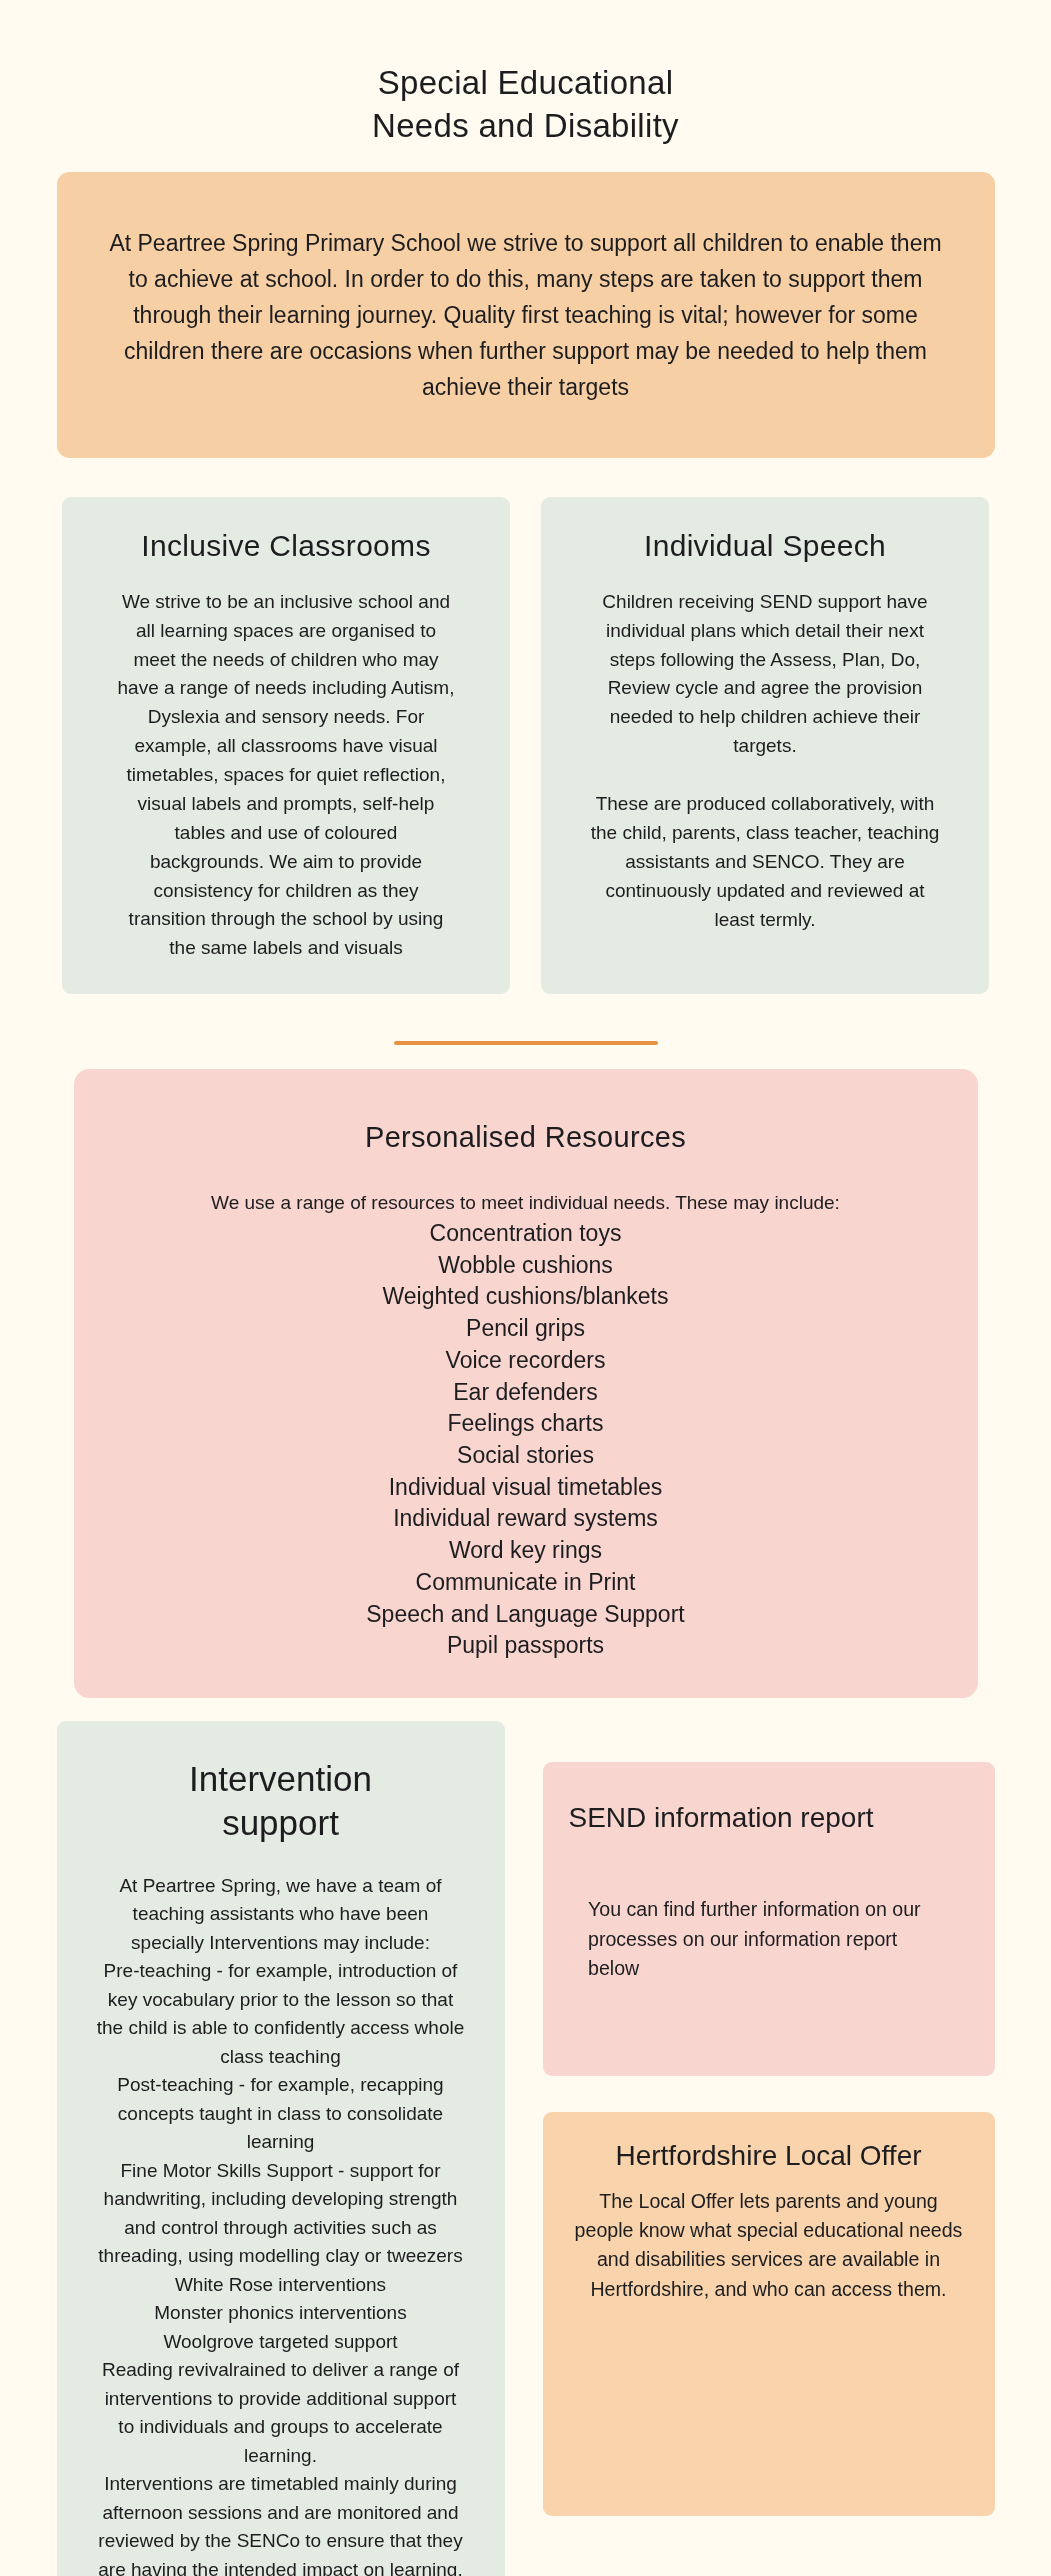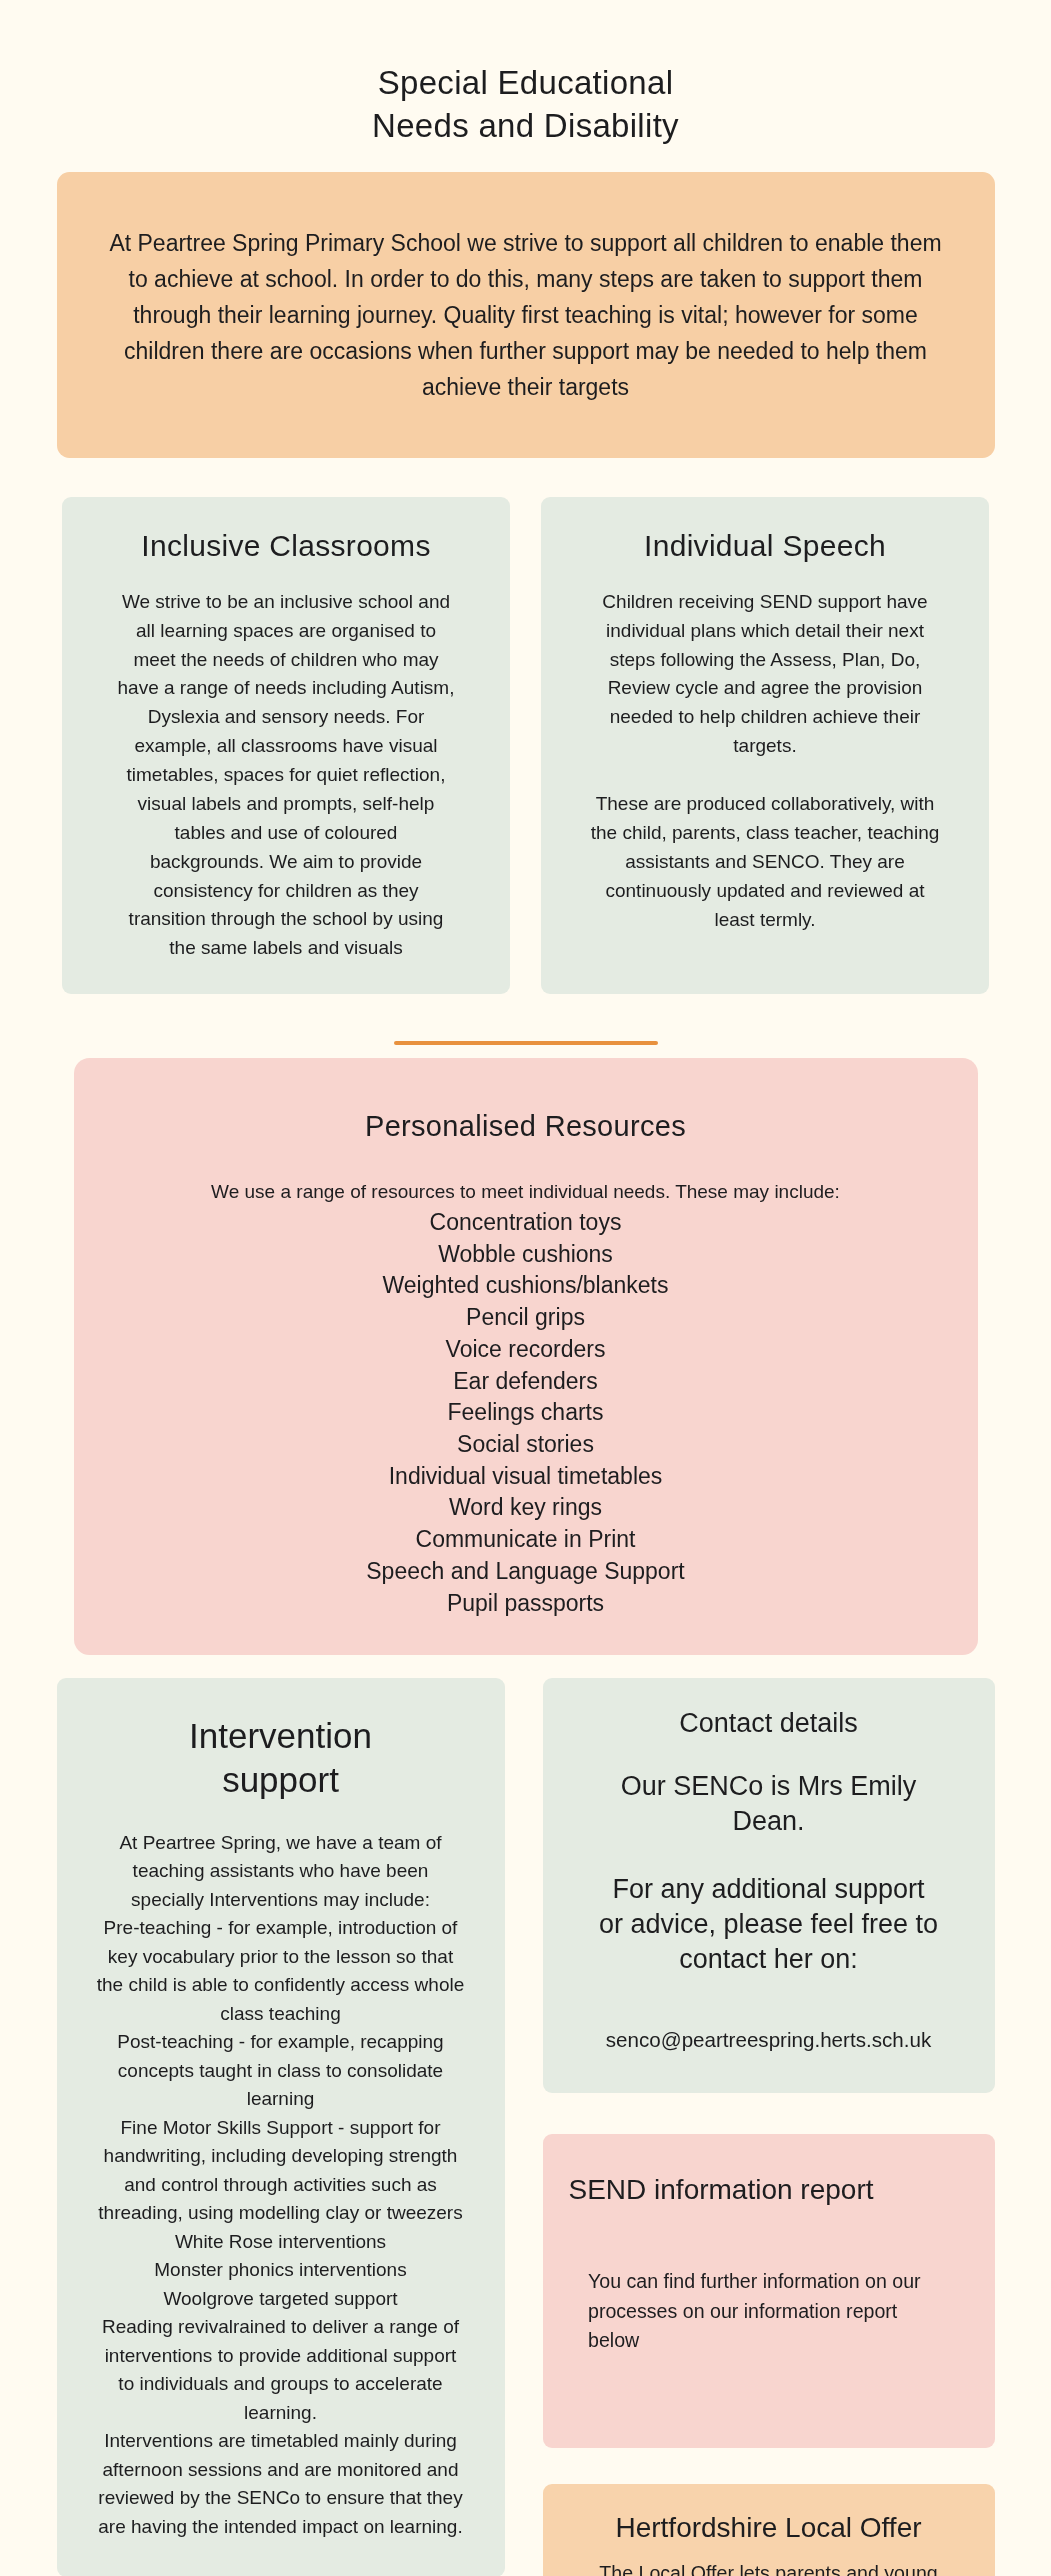--- a/index.html
+++ b/index.html
@@ -84,21 +84,21 @@
     width: 264px;
     height: 4.1px;
     border-radius: 2.1px;
     background: #E8913E;
     margin: 47px auto 0 auto;
   }
 
   .personalised {
     box-sizing: border-box;
     width: 904px;
-    margin: 13px auto 0 auto;
+    margin: 24px auto 0 auto;
     min-height: 543px;
     border-radius: 15.5px;
     padding: 52px 31px 36px 31px;
     text-align: center;
   }
   .personalised .card-title {
     font-size: 29px;
     font-weight: 500;
     letter-spacing: 0.3px;
   }
@@ -246,20 +246,21 @@
   <div class="resource-list">
       <div>Concentration toys</div>
       <div>Wobble cushions</div>
       <div>Weighted cushions/blankets</div>
       <div>Pencil grips</div>
       <div>Voice recorders</div>
       <div>Ear defenders</div>
       <div>Feelings charts</div>
       <div>Social stories</div>
       <div>Individual visual timetables</div>
+      <div>Individual reward systems</div>
       <div>Word key rings</div>
       <div>Communicate in Print</div>
       <div>Speech and Language Support</div>
       <div>Pupil passports</div>
     </div>
 </div>
 
 <div class="bottom-grid">
 
   <div class="col-left">
@@ -281,26 +282,20 @@
         </div>
     </div>
 
     <div class="dspl2">
       <div class="dspl2-title">DSPL2</div>
 
     </div>
   </div>
 
   <div class="col-right">
-    <div class="card green contact-card">
-      <div class="card-title">Contact details</div>
-      <div class="contact-big">Our SENCo is Mrs Emily Dean.</div>
-      <div class="contact-big second">For any additional support or advice, please feel free to contact her on:</div>
-      <div class="contact-email">senco@peartreespring.herts.sch.uk</div>
-    </div>
 
     <div class="card pink send-report-card">
       <div class="card-title">SEND information report</div>
       <div class="report-body">You can find further information on our processes on our information report below</div>
     </div>
 
     <div class="card peach local-offer-card">
       <div class="card-title">Hertfordshire Local Offer</div>
       <div class="offer-para">The Local Offer lets parents and young people know what special educational needs and disabilities services are available in Hertfordshire, and who can access them.</div>
 

